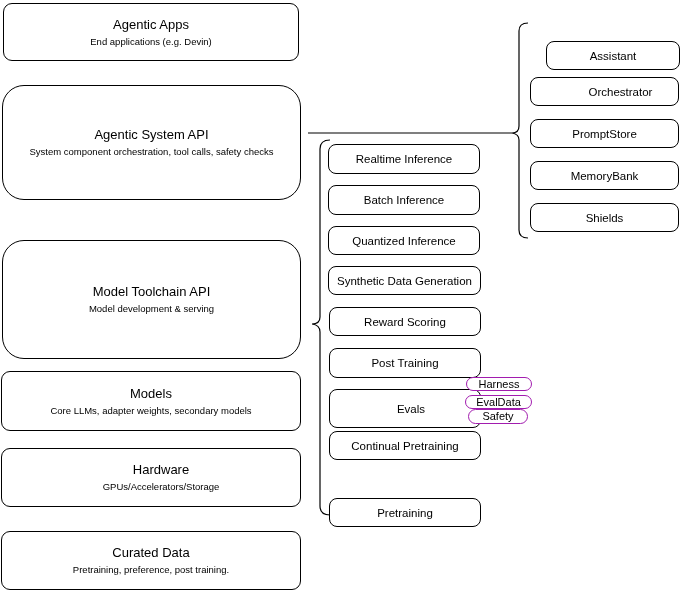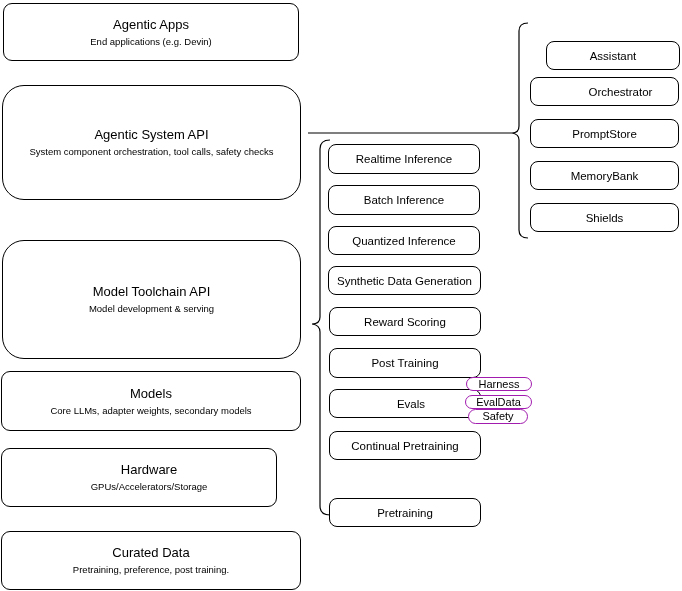--- a/index.html
+++ b/index.html
@@ -95,21 +95,21 @@
   <div class="node r-big" style="left:2px; top:224px; width:299px; height:119px;margin-top:16px;">
     <div class="title">Model Toolchain API</div>
     <div class="subtitle">Model development &amp; serving</div>
   </div>
 
   <div class="node r-small" style="left:1px; top:371px; width:300px; height:60px;">
     <div class="title">Models</div>
     <div class="subtitle">Core LLMs, adapter weights, secondary models</div>
   </div>
 
-  <div class="node r-small" style="left:1px; top:448px; width:276px; height:59px;padding-left:20px;">
+  <div class="node r-small" style="left:1px; top:448px; width:300px; height:59px;padding-left:20px;">
     <div class="title">Hardware</div>
     <div class="subtitle">GPUs/Accelerators/Storage</div>
   </div>
 
   <div class="node r-small" style="left:1px; top:531px; width:300px; height:59px;">
     <div class="title">Curated Data</div>
     <div class="subtitle">Pretraining, preference, post training.</div>
   </div>
 
   <div class="leaf" style="left:328px; top:144px; width:152px; height:30px;">
@@ -123,21 +123,21 @@
   </div>
   <div class="leaf" style="left:328px; top:266px; width:153px; height:29px;">
     <span>Synthetic Data Generation</span>
   </div>
   <div class="leaf" style="left:329px; top:307px; width:152px; height:29px;">
     <span>Reward Scoring</span>
   </div>
   <div class="leaf" style="left:329px; top:348px; width:152px; height:30px;">
     <span>Post Training</span>
   </div>
-  <div class="leaf" style="left:329px; top:389px; width:152px; height:29px;padding-left:12px;">
+  <div class="leaf" style="left:329px; top:389px; width:152px; height:39px;padding-left:12px;">
     <span>Evals</span>
   </div>
   <div class="leaf" style="left:329px; top:431px; width:152px; height:29px;">
     <span>Continual Pretraining</span>
   </div>
   <div class="leaf" style="left:329px; top:471px; width:152px; height:29px;margin-top:27px;">
     <span>Pretraining</span>
   </div>
 
   <div class="pill" style="left:466px; top:377px; width:66px; height:14px;">

